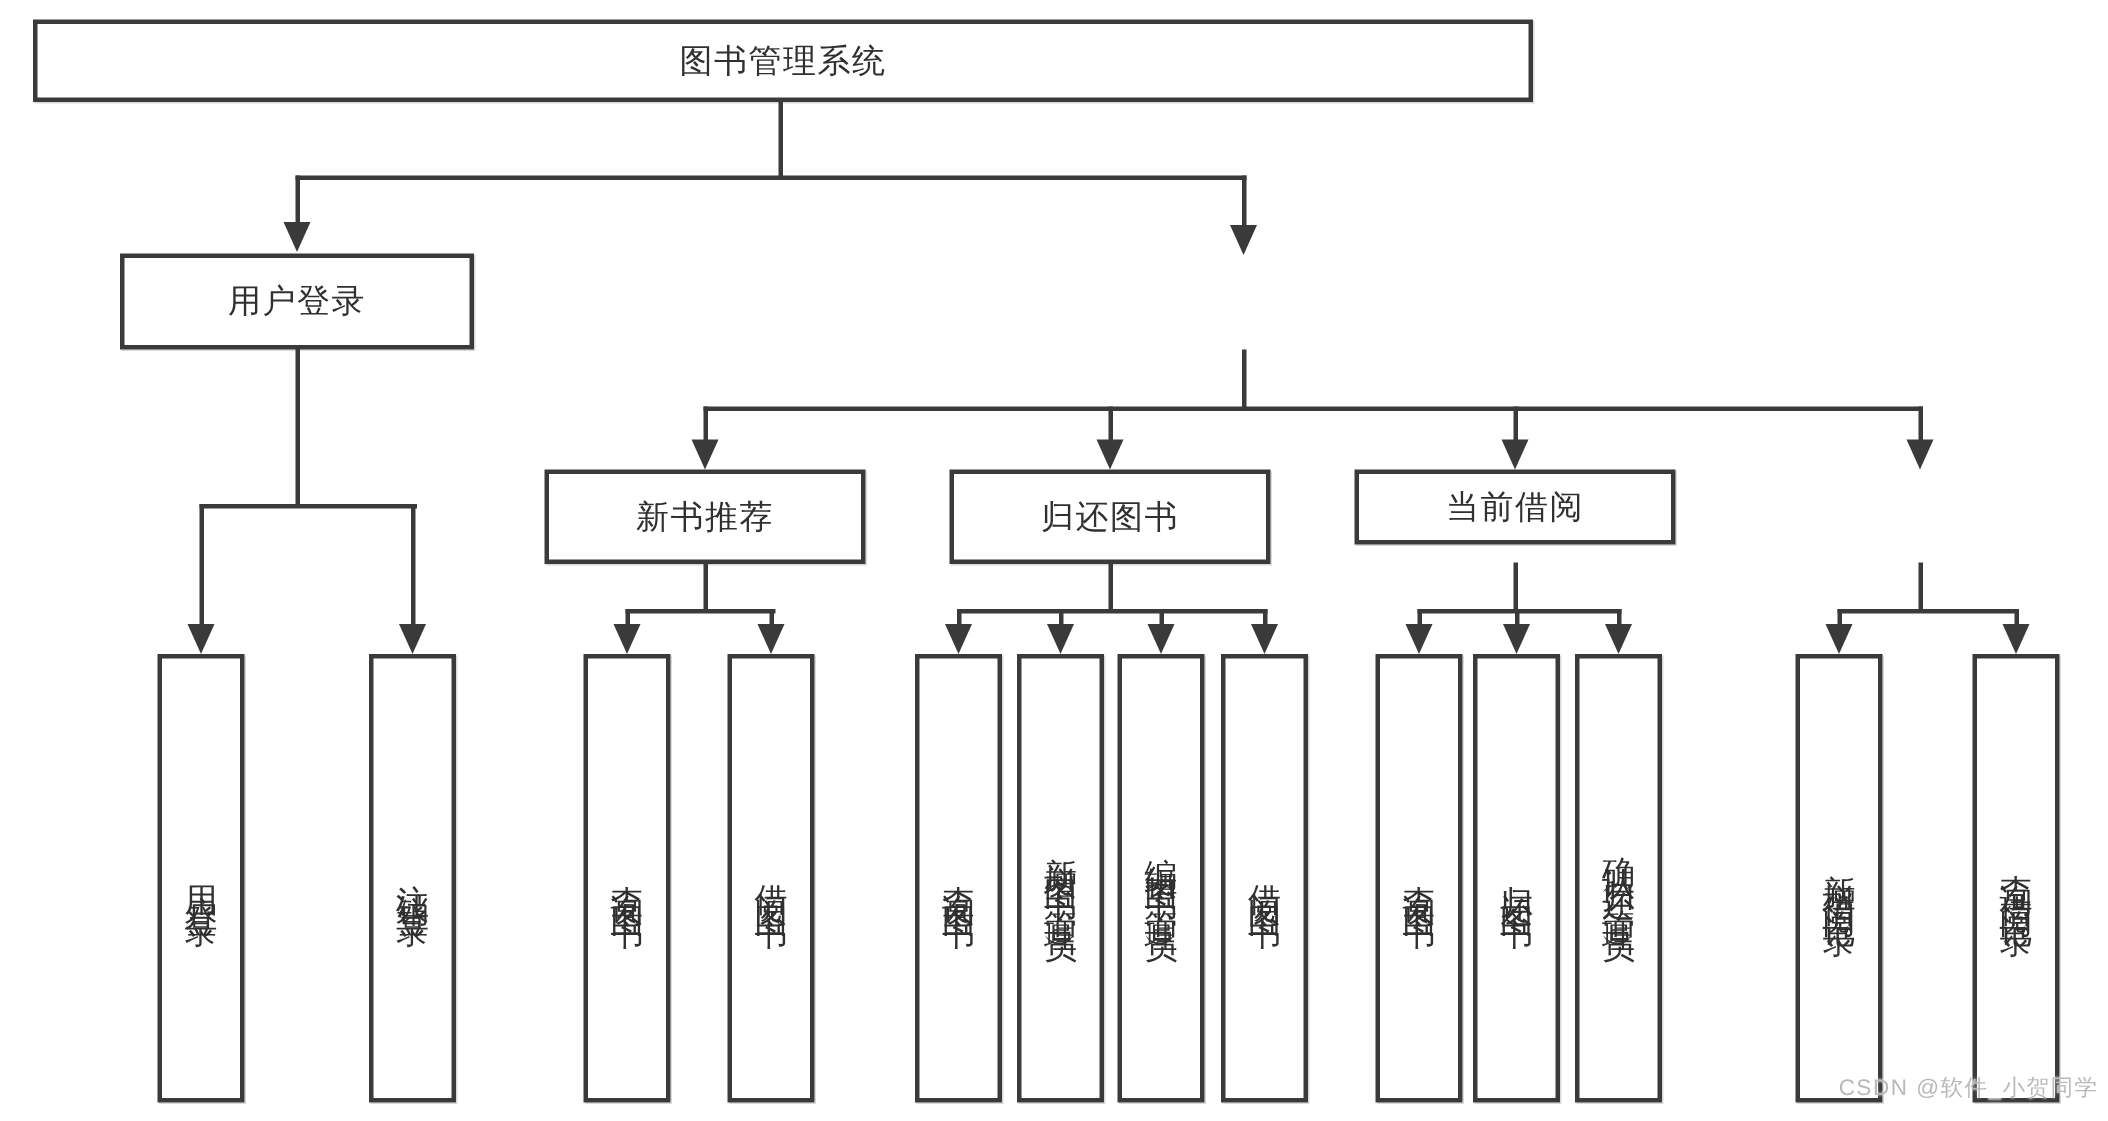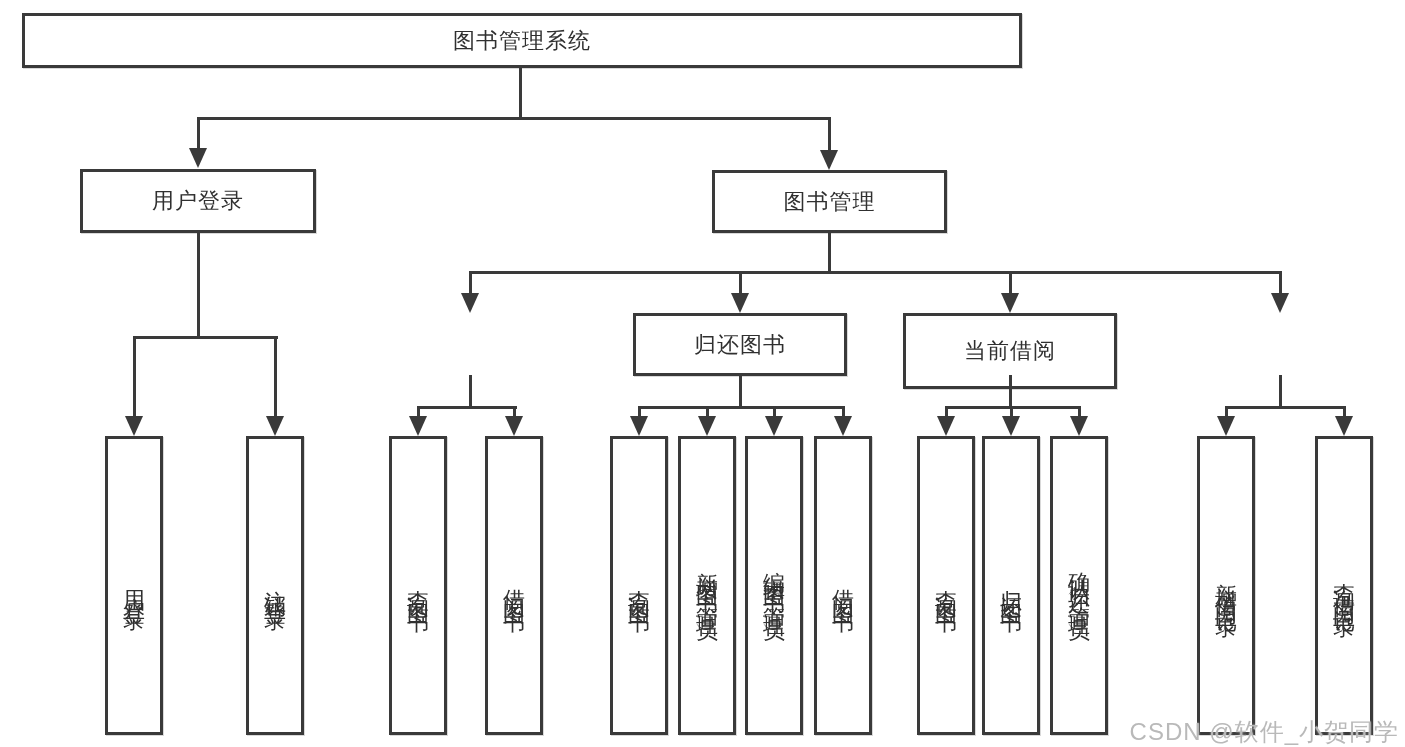--- a/index.html
+++ b/index.html
@@ -44,21 +44,21 @@
   .ln{position:absolute;background:var(--line);}
   .arrow{
     position:absolute;width:0;height:0;
     border-left:9px solid transparent;
     border-right:9px solid transparent;
     border-top:20px solid var(--line);
   }
   .watermark{
     position:absolute;
     top:716px;right:6px;
-    font-size:24px;
+    font-size:15px;
     color:var(--watermark);
     letter-spacing:1px;
     text-shadow:0 0 2px #fff;
     z-index:5;
   }
 </style>
 </head>
 <body>
 
 <div id="canvas">
@@ -66,42 +66,42 @@
   <div class="hbox" style="left:22px;top:13px;width:1000px;height:55px;">图书管理系统</div>
 
   <div class="ln" style="left:519px;top:68px;width:3px;height:50px;"></div>
   <div class="ln" style="left:197px;top:117px;width:634px;height:3px;"></div>
   <div class="ln" style="left:197px;top:117px;width:3px;height:32px;"></div>
   <div class="arrow" style="left:189px;top:148px;"></div>
   <div class="ln" style="left:828px;top:117px;width:3px;height:34px;"></div>
   <div class="arrow" style="left:820px;top:150px;"></div>
 
   <div class="hbox" style="left:80px;top:169px;width:236px;height:64px;">用户登录</div>
-  <div class="hbox" style="left:712px;top:170px;width:235px;height:63px;">图书管理</div>
 
   <div class="ln" style="left:197px;top:232px;width:3px;height:106px;"></div>
   <div class="ln" style="left:133px;top:336px;width:145px;height:3px;"></div>
   <div class="ln" style="left:133px;top:336px;width:3px;height:82px;"></div>
   <div class="ln" style="left:274px;top:336px;width:3px;height:82px;"></div>
   <div class="arrow" style="left:125px;top:416px;"></div>
   <div class="arrow" style="left:266px;top:416px;"></div>
 
   <div class="ln" style="left:828px;top:233px;width:3px;height:40px;"></div>
   <div class="ln" style="left:469px;top:271px;width:813px;height:3px;"></div>
   <div class="ln" style="left:469px;top:271px;width:3px;height:24px;"></div>
   <div class="ln" style="left:739px;top:271px;width:3px;height:24px;"></div>
   <div class="ln" style="left:1009px;top:271px;width:3px;height:24px;"></div>
   <div class="ln" style="left:1279px;top:271px;width:3px;height:24px;"></div>
   <div class="arrow" style="left:461px;top:293px;"></div>
   <div class="arrow" style="left:731px;top:293px;"></div>
   <div class="arrow" style="left:1001px;top:293px;"></div>
   <div class="arrow" style="left:1271px;top:293px;"></div>
 
+  <div class="hbox" style="left:363px;top:313px;width:214px;height:63px;">新书推荐</div>
   <div class="hbox" style="left:633px;top:313px;width:214px;height:63px;">归还图书</div>
-  <div class="hbox" style="left:903px;top:313px;width:214px;height:76px;">当前借阅</div>
+  <div class="hbox" style="left:903px;top:313px;width:214px;height:50px;">当前借阅</div>
 
   <div class="ln" style="left:469px;top:375px;width:3px;height:33px;"></div>
   <div class="ln" style="left:739px;top:375px;width:3px;height:33px;"></div>
   <div class="ln" style="left:1009px;top:375px;width:3px;height:33px;"></div>
   <div class="ln" style="left:1279px;top:375px;width:3px;height:33px;"></div>
 
   <div class="ln" style="left:417px;top:406px;width:100px;height:3px;"></div>
   <div class="ln" style="left:638px;top:406px;width:207px;height:3px;"></div>
   <div class="ln" style="left:945px;top:406px;width:136px;height:3px;"></div>
   <div class="ln" style="left:1225px;top:406px;width:121px;height:3px;"></div>

